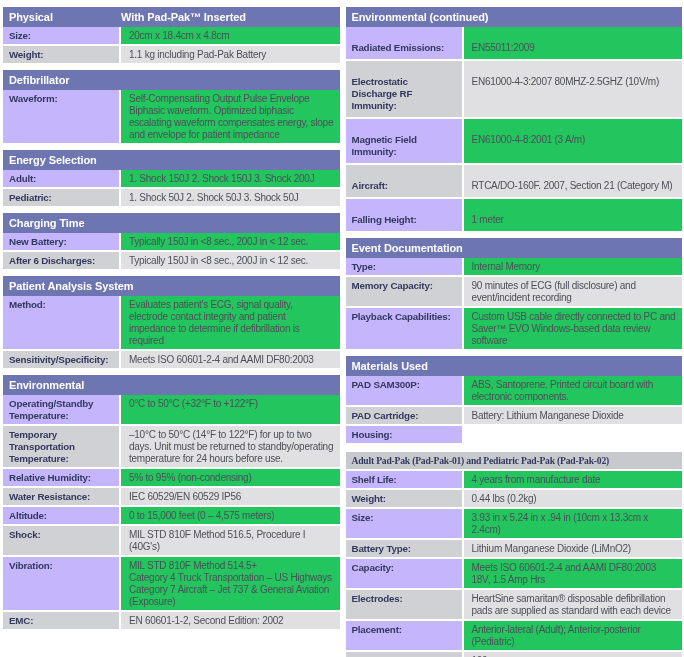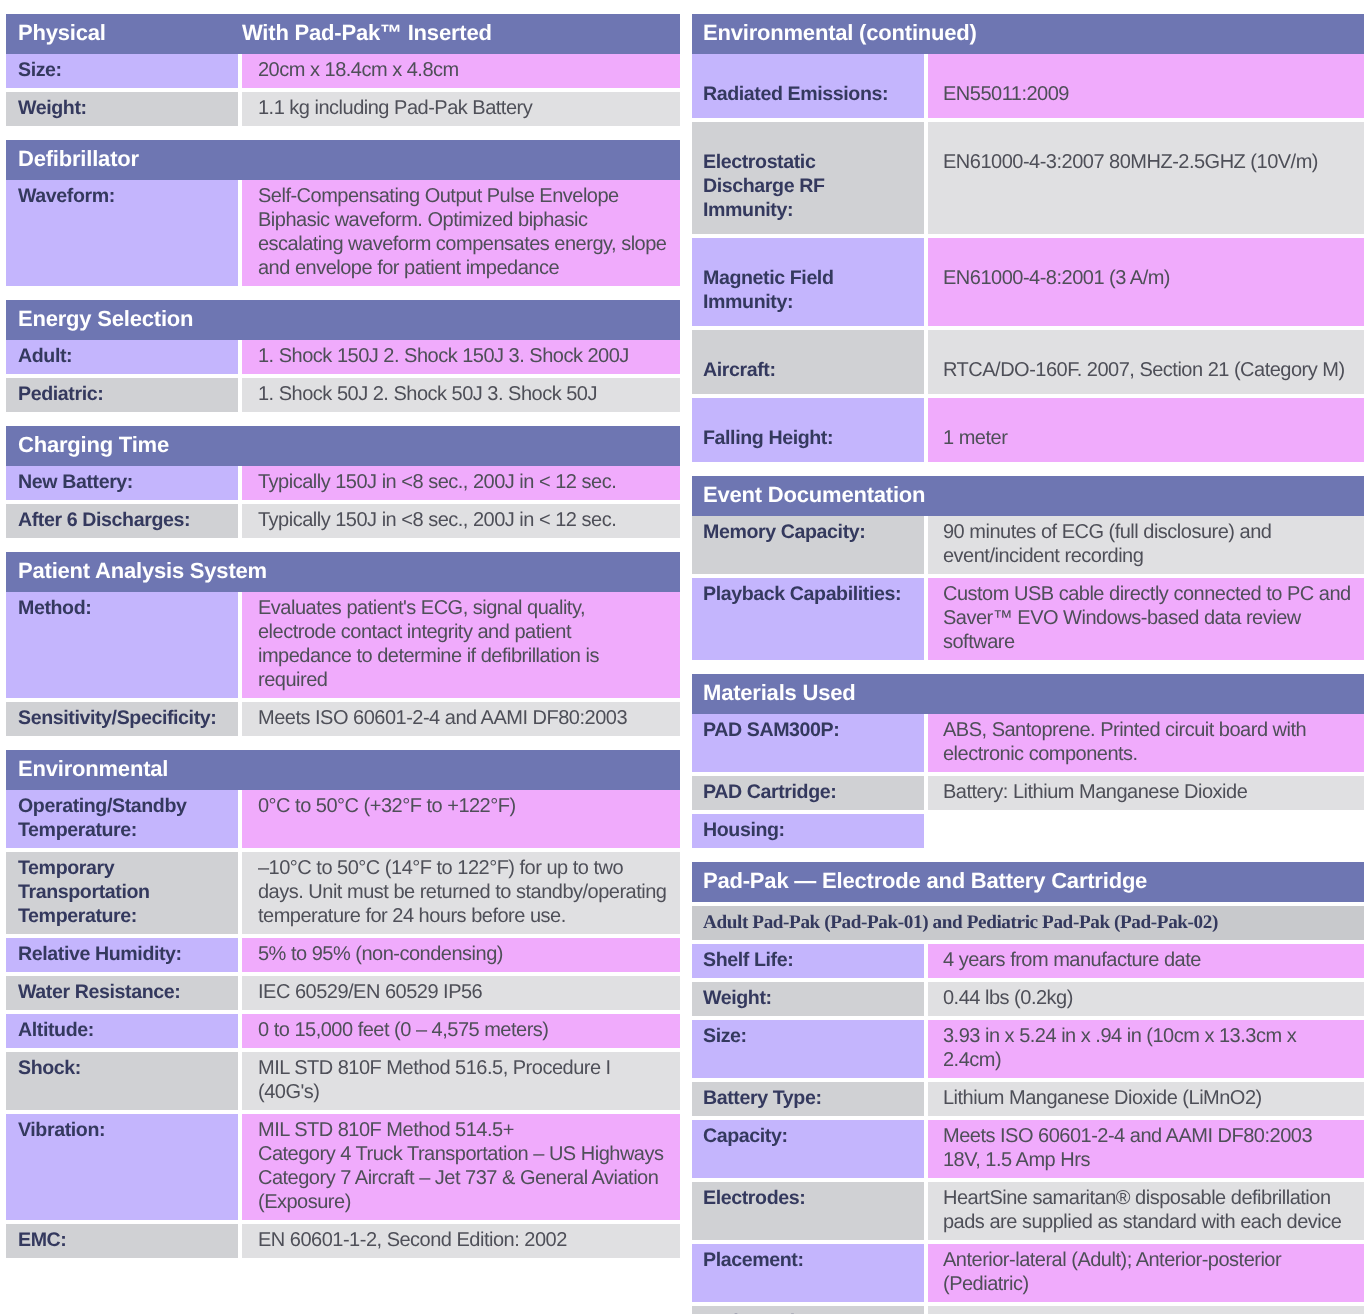--- a/index.html
+++ b/index.html
@@ -37,21 +37,21 @@
     flex:none;width:118px;box-sizing:border-box;
     padding:2.5px 6px;
     background:#c4b5fd;color:#34395e;
     font-weight:bold;font-size:9.8px;letter-spacing:-0.2px;line-height:12px;
     border-right:2px solid #ffffff;
     white-space:pre-line;
   }
   .cell-value{
     flex:1;min-width:0;box-sizing:border-box;
     padding:2.5px 6px 2.5px 8px;
-    background:#f0abfc;color:#4e4f58;
+    background:#22c55e;color:#4e4f58;
     font-size:10px;letter-spacing:-0.25px;line-height:12px;
     white-space:pre-line;
   }
   .row.light .cell-label{background:#d0d1d4;}
   .row.light .cell-value{background:#e0e0e2;}
   .row.roomy .cell-label,.row.roomy .cell-value{padding-top:15px;padding-bottom:5px;}
 </style>
 </head>
 <body>
 
@@ -199,20 +199,24 @@
       <div class="row dark roomy">
         <div class="cell-label">Falling Height:</div>
         <div class="cell-value">1 meter</div>
       </div>
     </div>
 
     <div class="section">
       <div class="sec-header">
         <span class="sec-title wide">Event Documentation</span>
       </div>
+      <div class="row dark">
+        <div class="cell-label">Type:</div>
+        <div class="cell-value">Internal Memory</div>
+      </div>
       <div class="row light">
         <div class="cell-label">Memory Capacity:</div>
         <div class="cell-value">90 minutes of ECG (full disclosure) and event/incident recording</div>
       </div>
       <div class="row dark">
         <div class="cell-label">Playback Capabilities:</div>
         <div class="cell-value">Custom USB cable directly connected to PC and Saver™ EVO Windows-based data review software</div>
       </div>
     </div>
 
@@ -227,23 +231,20 @@
       <div class="row light">
         <div class="cell-label">PAD Cartridge:</div>
         <div class="cell-value">Battery: Lithium Manganese Dioxide</div>
       </div>
       <div class="row dark">
         <div class="cell-label">Housing:</div>
       </div>
     </div>
 
     <div class="section">
-      <div class="sec-header">
-        <span class="sec-title wide">Pad-Pak — Electrode and Battery Cartridge</span>
-      </div>
       <div class="subheader">Adult Pad-Pak (Pad-Pak-01) and Pediatric Pad-Pak (Pad-Pak-02)</div>
       <div class="row dark">
         <div class="cell-label">Shelf Life:</div>
         <div class="cell-value">4 years from manufacture date</div>
       </div>
       <div class="row light">
         <div class="cell-label">Weight:</div>
         <div class="cell-value">0.44 lbs (0.2kg)</div>
       </div>
       <div class="row dark">

